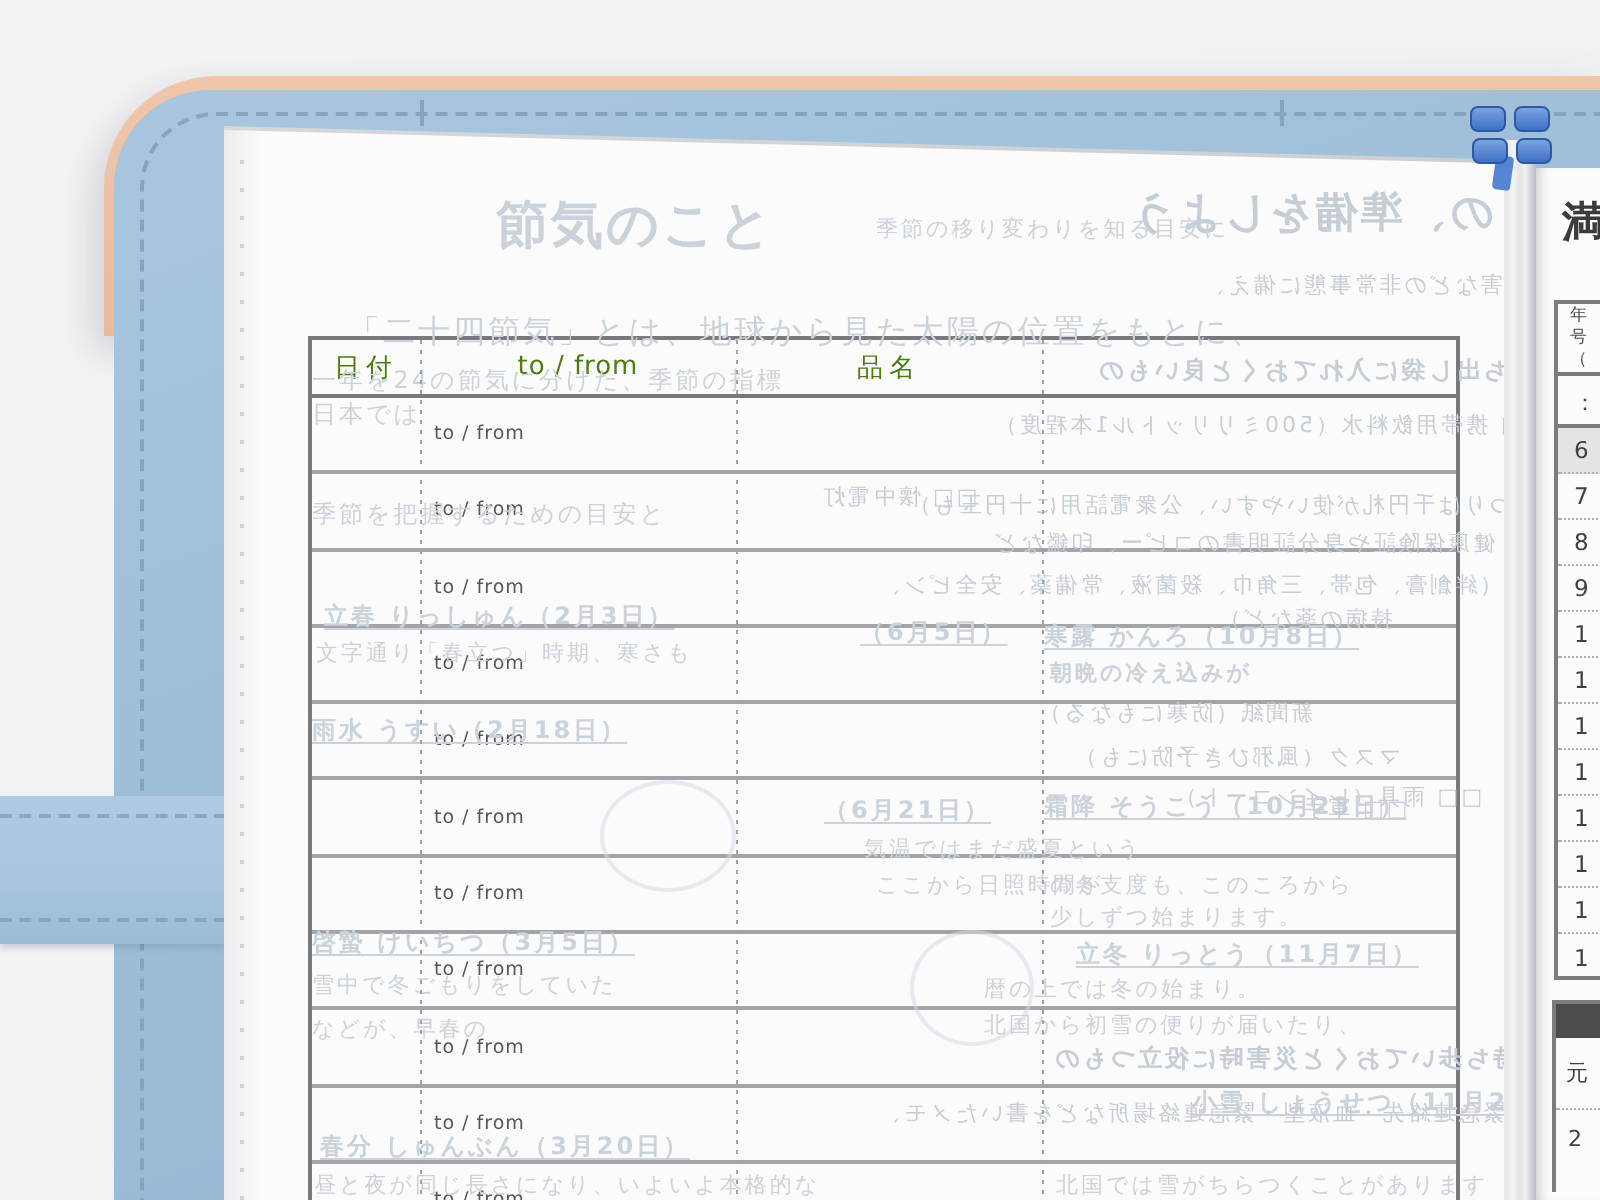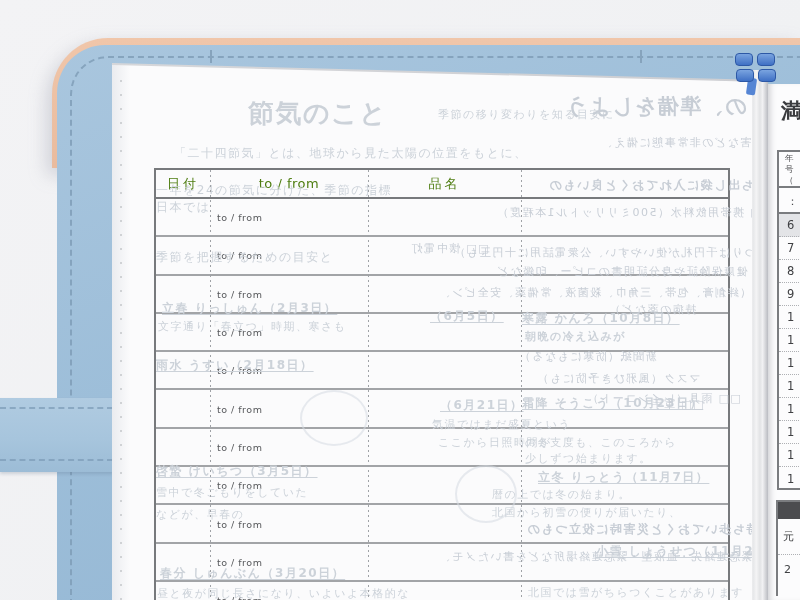--- a/index.html
+++ b/index.html
@@ -150,42 +150,42 @@
 </div>
 
 <div class="abs left-page">
   <div class="abs bleed">
     <span class="circ" style="left:188px;top:328px;width:64px;height:52px;"></span>
     <span class="circ" style="left:343px;top:403px;width:58px;height:54px;"></span>
   <span class="frag b" style="left: 136px; top: 36px; font-size: 26px;">節気のこと</span>
       <span class="frag" style="left: 326px; top: 46px; font-size: 11px;">季節の移り変わりを知る目安に</span>
       <span class="frag b m" style="left: 452px; top: 32px; font-size: 21px;">もしものときの、準備をしよう</span>
       <span class="frag m" style="left: 488px; top: 74px; font-size: 11px;">災害などの非常事態に備え、</span>
-      <span class="frag" style="left: 62px; top: 84px; font-size: 12px;">「二十四節気」とは、地球から見た太陽の位置をもとに、</span>
+      <span class="frag" style="left: 62px; top: 94px; font-size: 16px;">「二十四節気」とは、地球から見た太陽の位置をもとに、</span>
       <span class="frag" style="left: 44px; top: 121px; font-size: 12px;">一年を24の節気に分けた、季節の指標</span>
       <span class="frag b m" style="left: 436px; top: 116px; font-size: 12px;">非常持ち出し袋に入れておくと良いもの</span>
       <span class="frag" style="left: 44px; top: 138px; font-size: 12px;">日本では</span>
       <span class="frag m" style="left: 384px; top: 144px; font-size: 11px;">□□ 携帯用飲料水（500ミリリットル1本程度）</span>
       <span class="frag m" style="left: 298px; top: 180px; font-size: 11px;">□□ 懐中電灯</span>
       <span class="frag m" style="left: 341px; top: 184px; font-size: 11px;">現金（おつりは千円札が使いやすい、公衆電話用に十円玉も）</span>
       <span class="frag" style="left: 44px; top: 188px; font-size: 12px;">季節を把握するための目安と</span>
       <span class="frag m" style="left: 384px; top: 203px; font-size: 11px;">健康保険証や身分証明書のコピー、印鑑など</span>
       <span class="frag m" style="left: 326px; top: 224px; font-size: 11px;">□□ 救急用品（絆創膏、包帯、三角巾、殺菌液、常備薬、安全ピン、</span>
       <span class="frag b u" style="left: 50px; top: 239px; font-size: 12px;">立春 りっしゅん（2月3日）</span>
       <span class="frag m" style="left: 496px; top: 241px; font-size: 11px;">持病の薬など）</span>
       <span class="frag b u" style="left: 318px; top: 247px; font-size: 12px;">（6月5日）</span>
       <span class="frag b u" style="left: 410px; top: 249px; font-size: 12px;">寒露 かんろ（10月8日）</span>
       <span class="frag" style="left: 46px; top: 258px; font-size: 11px;">文字通り「春立つ」時期、寒さも</span>
       <span class="frag" style="left: 413px; top: 268px; font-size: 11px; font-weight: bold;">朝晩の冷え込みが</span>
       <span class="frag m" style="left: 406px; top: 288px; font-size: 11px;">新聞紙（防寒にもなる）</span>
       <span class="frag b u" style="left: 44px; top: 296px; font-size: 12px;">雨水 うすい（2月18日）</span>
       <span class="frag m" style="left: 424px; top: 310px; font-size: 11px;">マスク（風邪ひき予防にも）</span>
       <span class="frag m" style="left: 474px; top: 330px; font-size: 11px;">□□ 雨具（レインコート）</span>
       <span class="frag b u" style="left: 410px; top: 334px; font-size: 12px;">霜降 そうこう（10月23日）</span>
-      <span class="frag b u" style="left: 328px; top: 336px; font-size: 12px;">（6月21日）</span>
+      <span class="frag b u" style="left: 300px; top: 336px; font-size: 12px;">（6月21日）</span>
       <span class="frag m" style="left: 538px; top: 336px; font-size: 11px;">□□ 軍手</span>
       <span class="frag" style="left: 320px; top: 356px; font-size: 11px;">気温ではまだ盛夏という</span>
       <span class="frag" style="left: 413px; top: 374px; font-size: 11px;">の冬支度も、このころから</span>
       <span class="frag" style="left: 326px; top: 374px; font-size: 11px;">ここから日照時間が</span>
       <span class="frag" style="left: 413px; top: 390px; font-size: 11px;">少しずつ始まります。</span>
       <span class="frag b u" style="left: 44px; top: 402px; font-size: 12px;">啓蟄 けいちつ（3月5日）</span>
       <span class="frag b u" style="left: 378px; top: 408px; font-size: 12px; margin-left: 48px;">立冬 りっとう（11月7日）</span>
       <span class="frag" style="left: 44px; top: 424px; font-size: 11px;">雪中で冬ごもりをしていた</span>
       <span class="frag" style="left: 380px; top: 426px; font-size: 11px;">暦の上では冬の始まり。</span>
       <span class="frag" style="left: 380px; top: 444px; font-size: 11px;">北国から初雪の便りが届いたり、</span>

